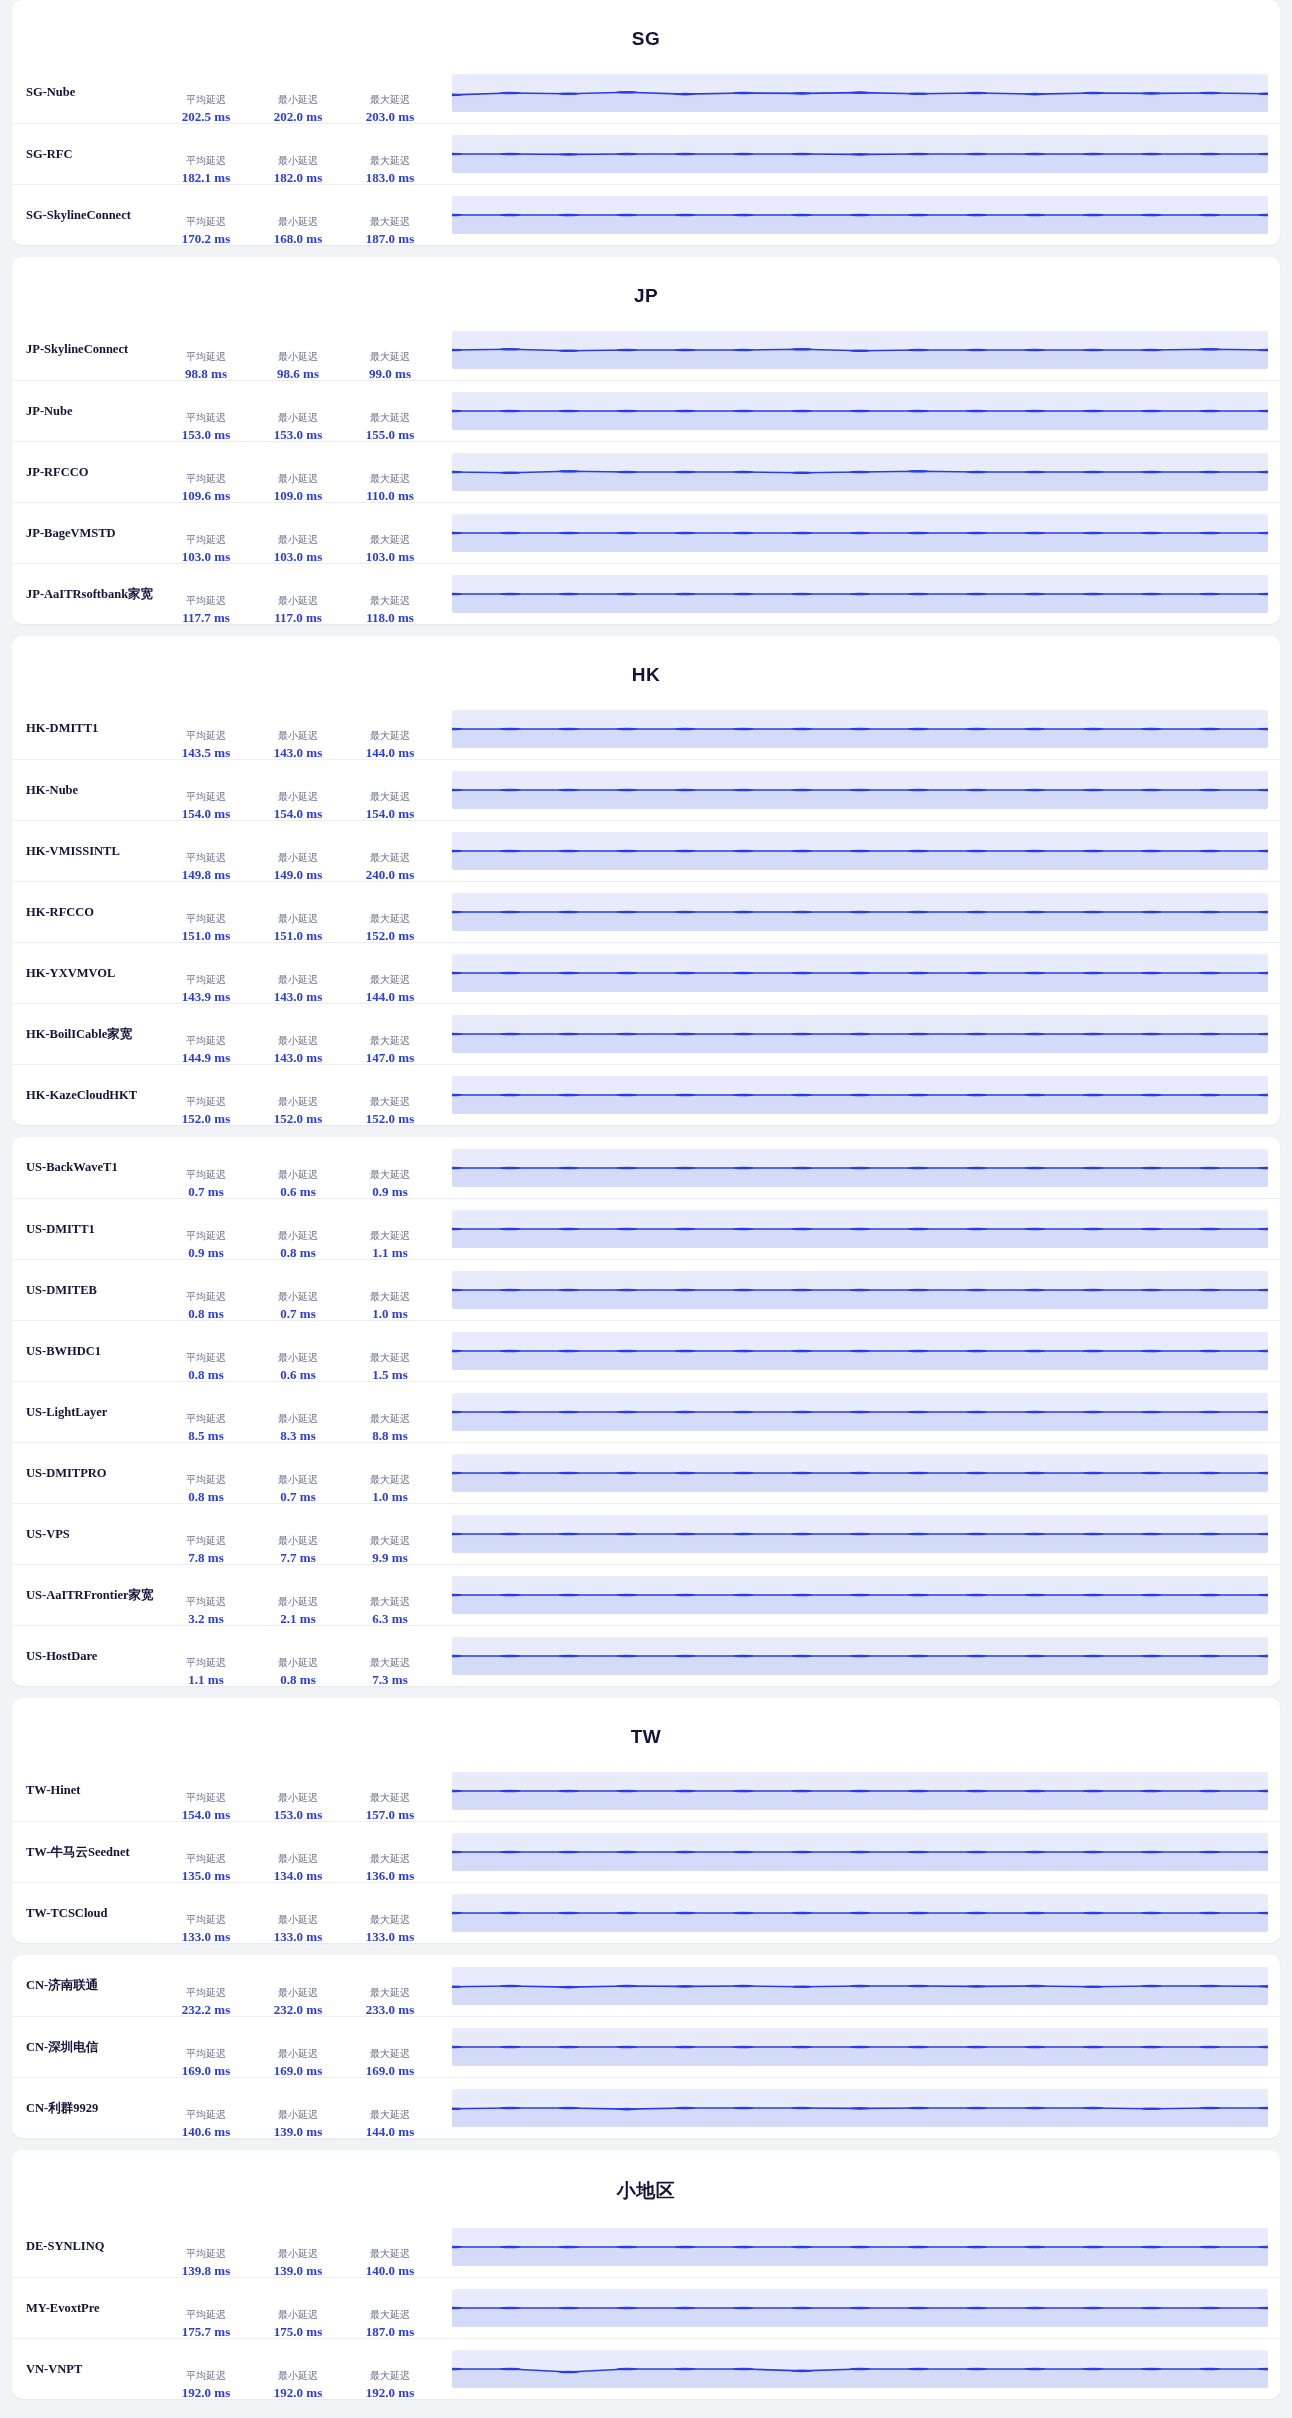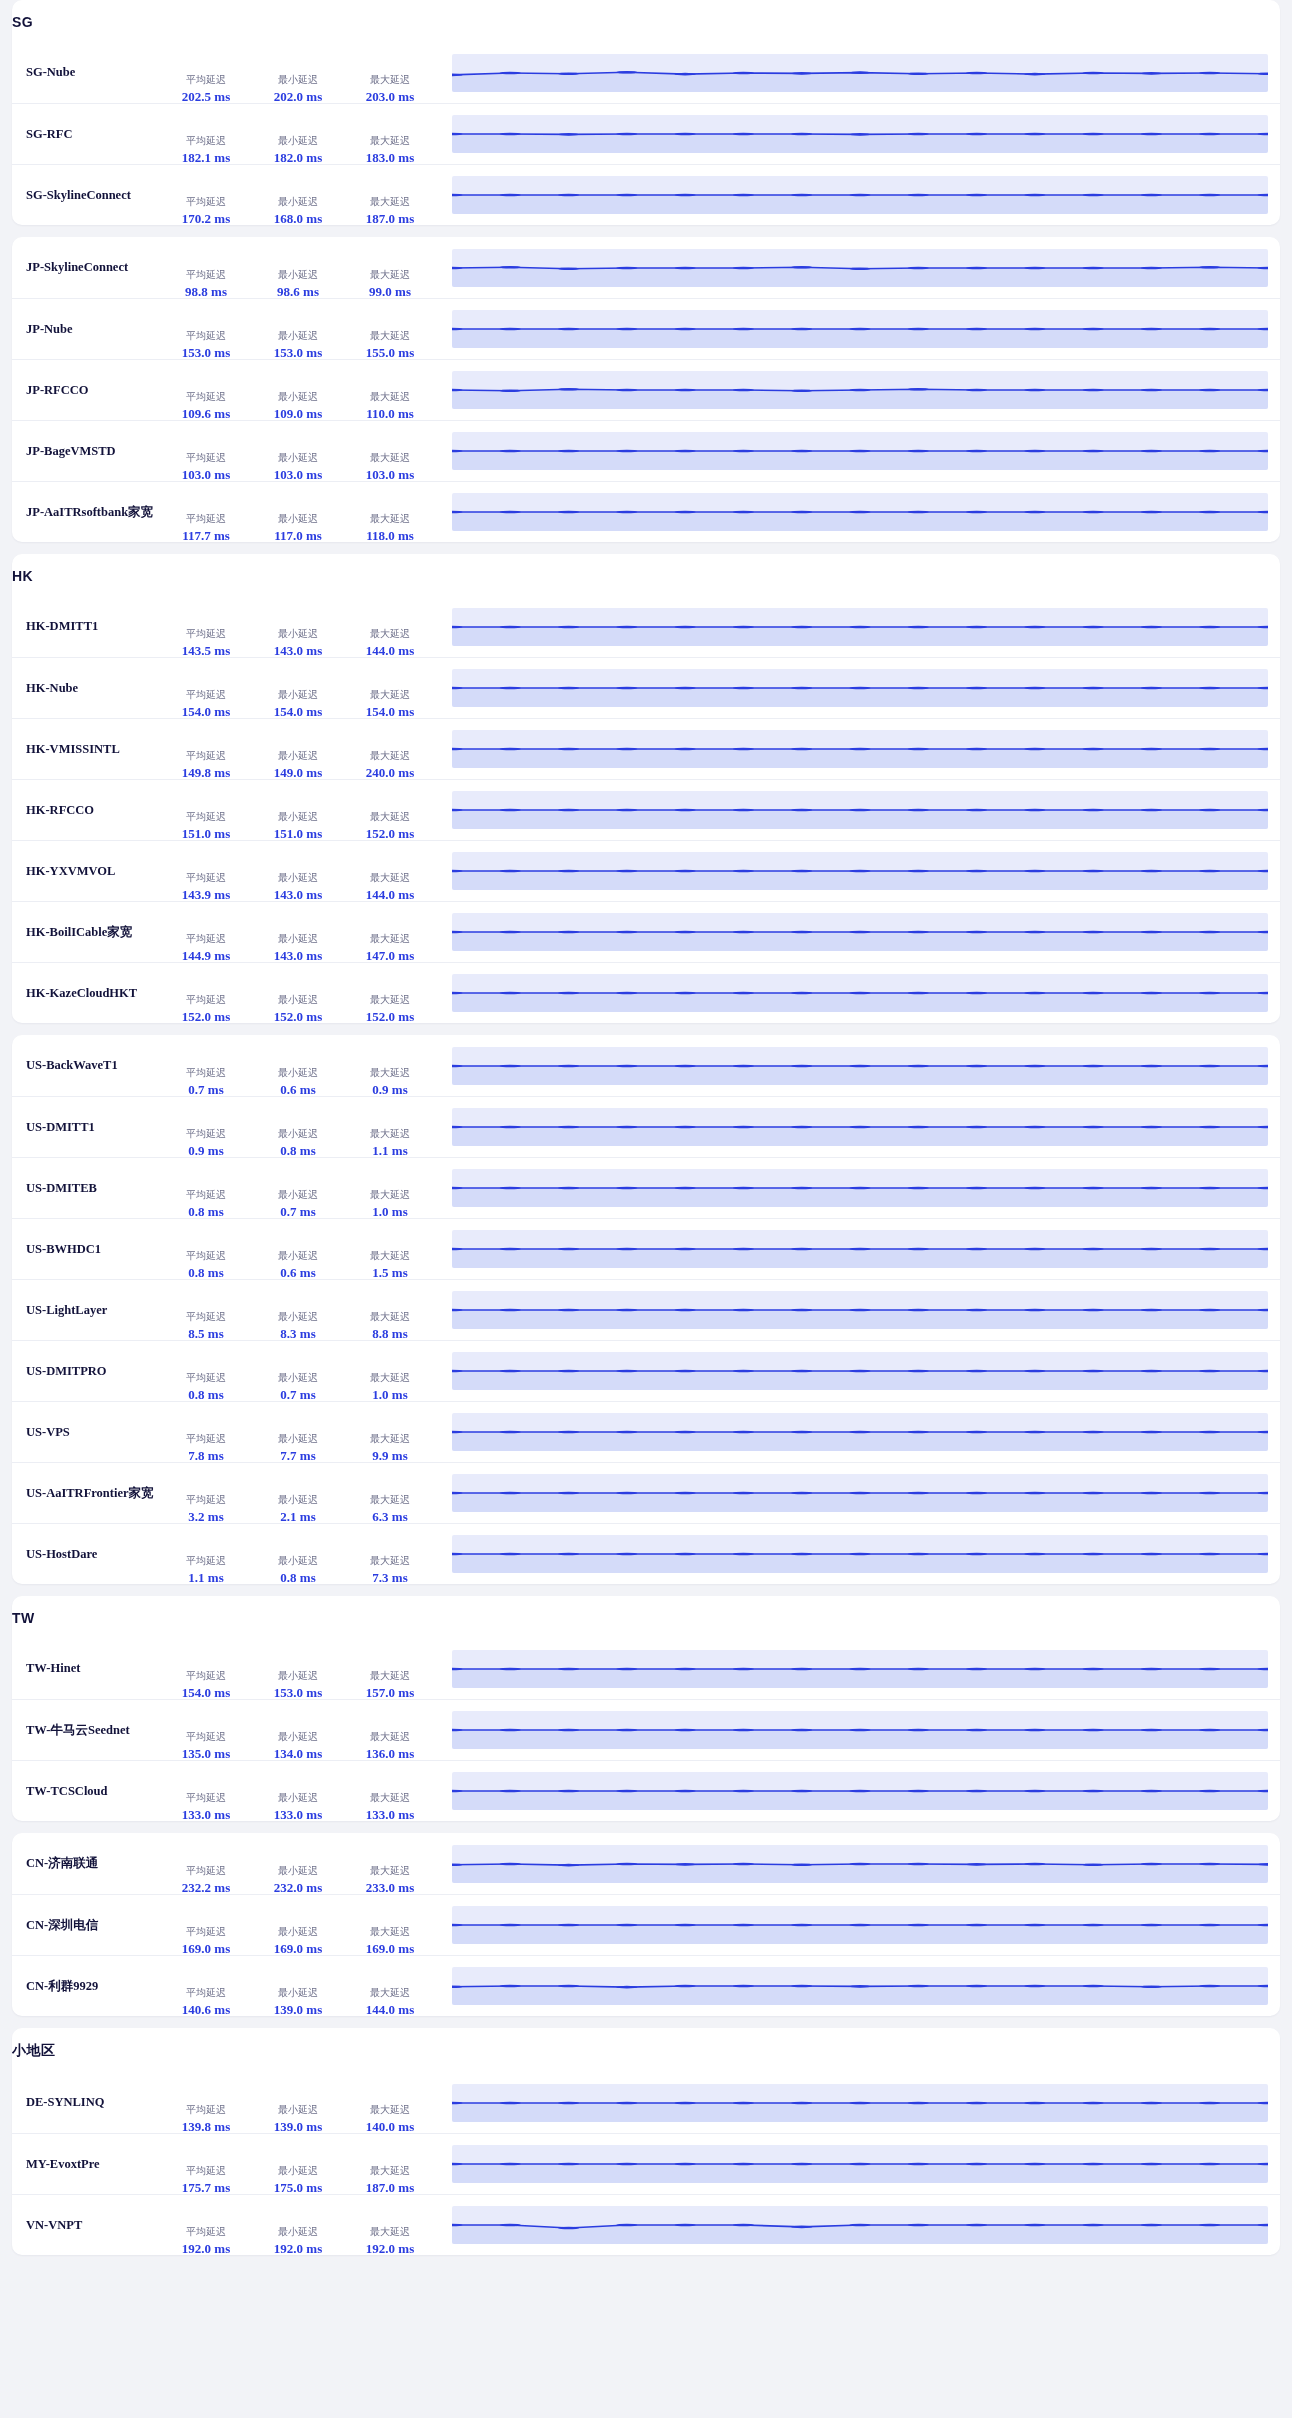--- a/index.html
+++ b/index.html
@@ -15,25 +15,25 @@
     padding: 0 12px 12px 12px;
   }
   .group {
     background: #ffffff;
     border-radius: 10px;
     margin-bottom: 12px;
     overflow: hidden;
     box-shadow: 0 1px 2px rgba(20,20,60,0.05);
   }
   .group-title {
-    text-align: left;
-    font-size: 14px;
+    text-align: center;
+    font-size: 19px;
     font-weight: bold;
     color: #12123a;
-    padding: 14px 0 12px 0;
+    padding: 28px 0 12px 0;
     letter-spacing: 0.5px;
   }
   .row {
     display: flex;
     align-items: center;
     height: 61px;
     border-top: 1px solid #eceef4;
     padding: 0 10px 0 14px;
     font-family: Liberation Serif, serif;
   }
@@ -199,20 +199,21 @@
             <circle class="spark-dot" cx="71.43" cy="19.00" r="1.3" vector-effect="non-scaling-size"></circle>
             <circle class="spark-dot" cx="78.57" cy="19.00" r="1.3" vector-effect="non-scaling-size"></circle>
             <circle class="spark-dot" cx="85.71" cy="19.00" r="1.3" vector-effect="non-scaling-size"></circle>
             <circle class="spark-dot" cx="92.86" cy="19.00" r="1.3" vector-effect="non-scaling-size"></circle>
             <circle class="spark-dot" cx="100.00" cy="19.00" r="1.3" vector-effect="non-scaling-size"></circle>
           </svg>
         </div>
       </div>
     </div>
     <div class="group">
+      <div class="group-title">JP</div>
       <div class="row first">
         <div class="node-name">JP-SkylineConnect</div>
         <div class="metrics">
           <div class="metric">
             <div class="metric-label">平均延迟</div>
             <div class="metric-value">98.8 ms</div>
           </div>
           <div class="metric">
             <div class="metric-label">最小延迟</div>
             <div class="metric-value">98.6 ms</div>

